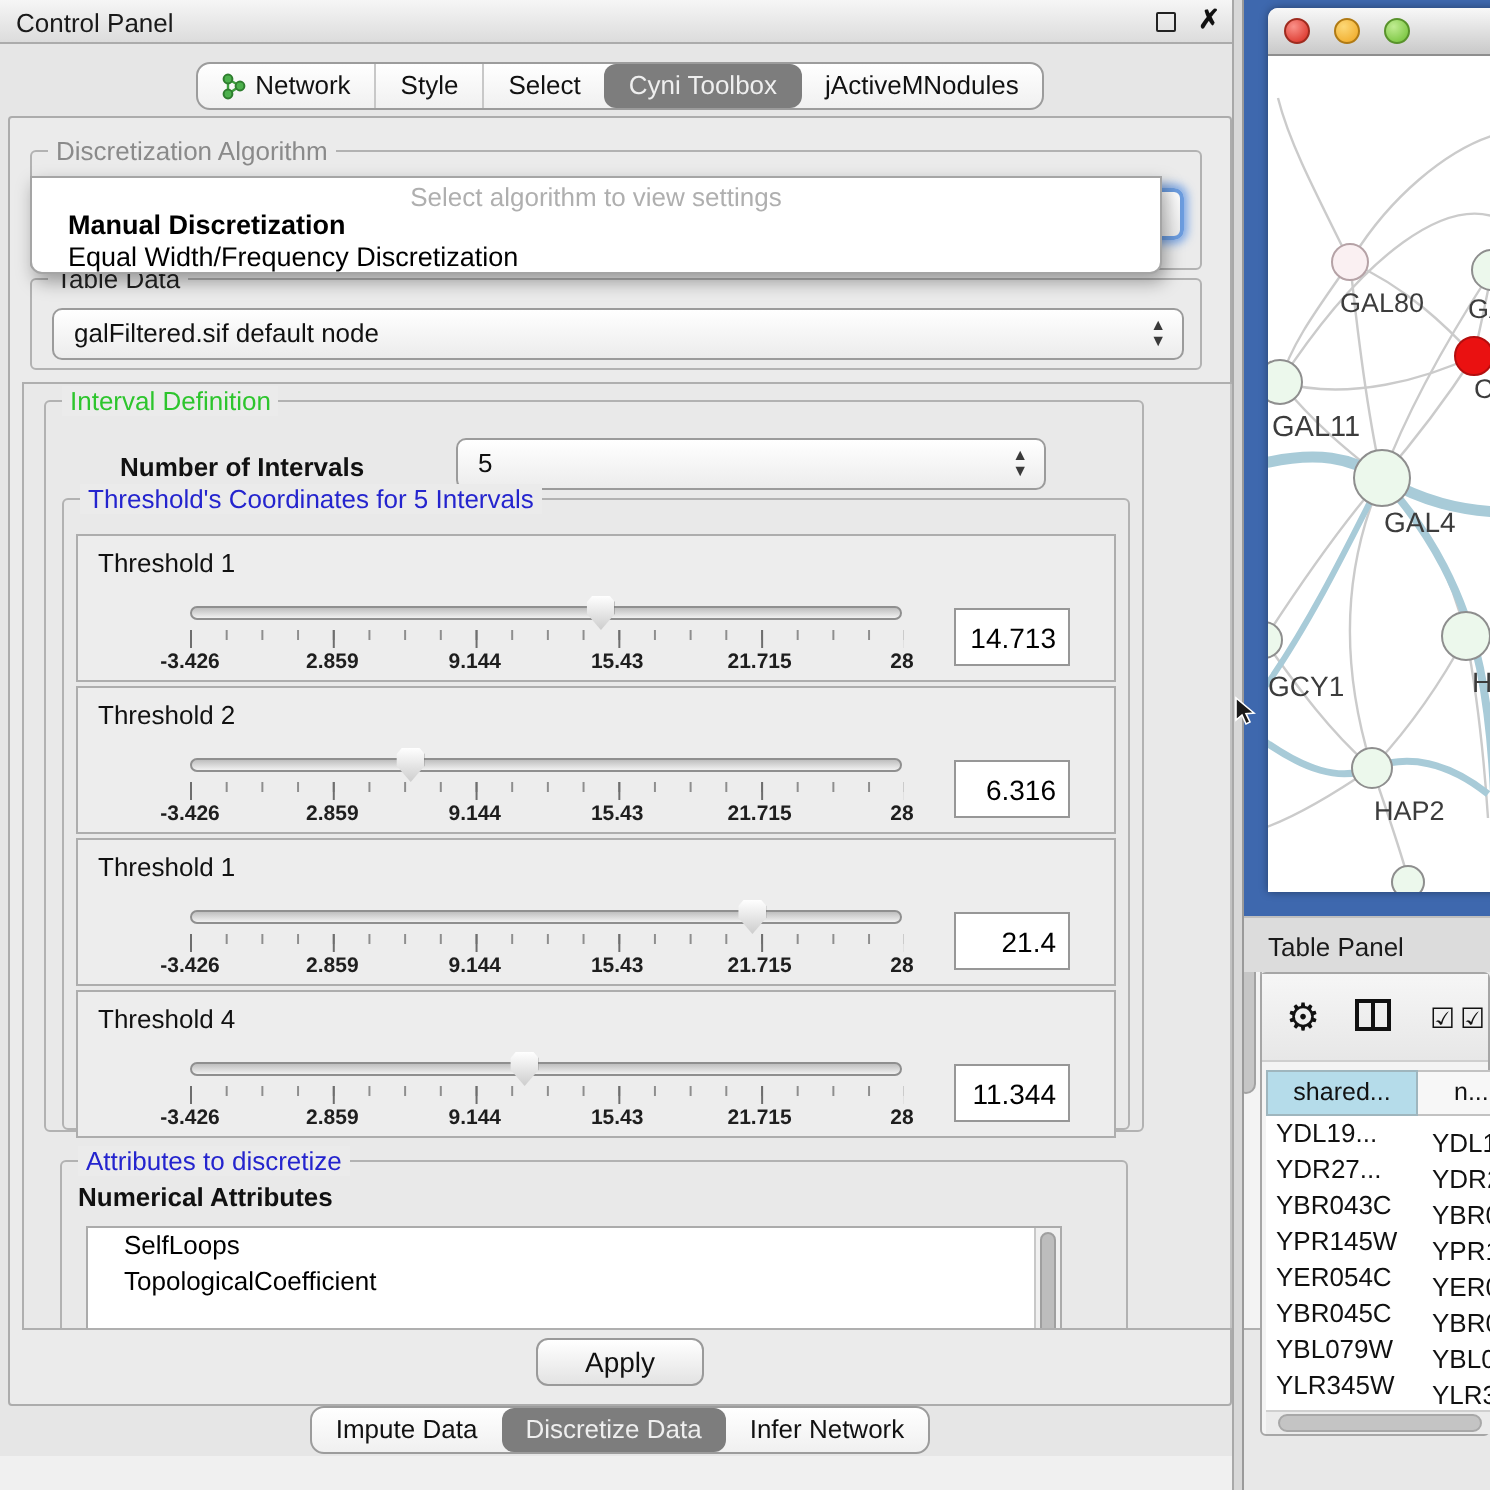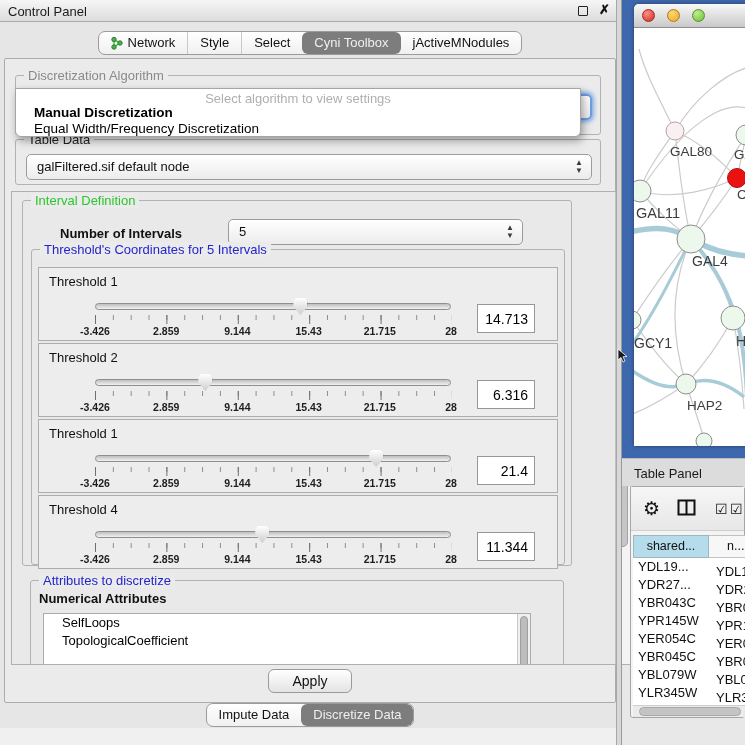--- a/index.html
+++ b/index.html
@@ -296,20 +296,23 @@
     <div id="apply-btn">Apply</div>
   </div>
 
   <div class="tabstrip" id="bottom-tabs">
     <div class="strip-inner">
       <div class="tab">
           <span>Impute Data</span>
         </div>
       <div class="tab selected">
           <span>Discretize Data</span>
+        </div>
+      <div class="tab">
+          <span>Infer Network</span>
         </div>
     </div>
   </div>
 
   <div id="bottom-fill"></div>
 </div>
 
 <div id="splitter"></div>
 
 <div id="blue-frame">

